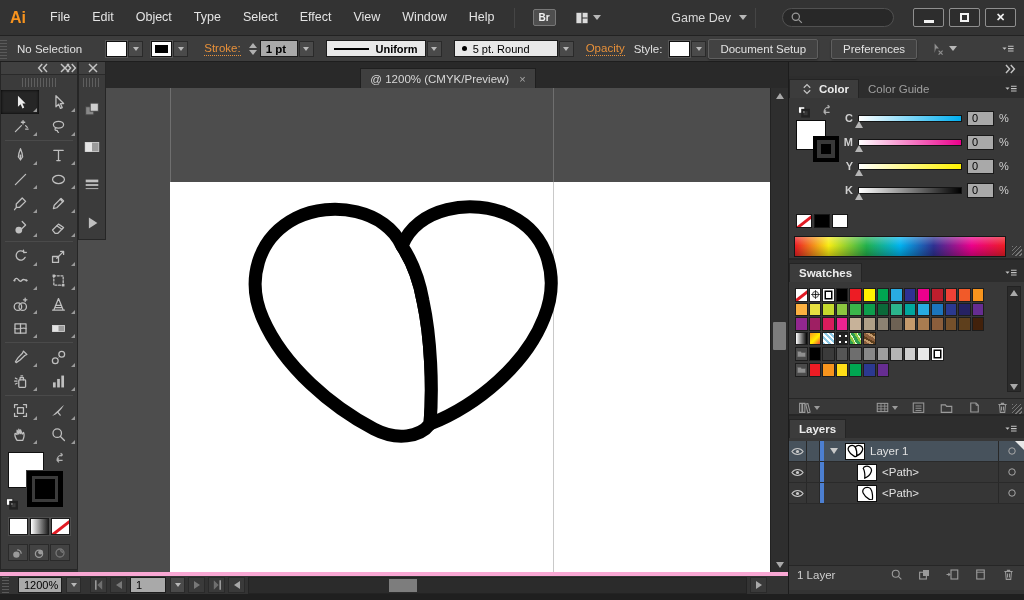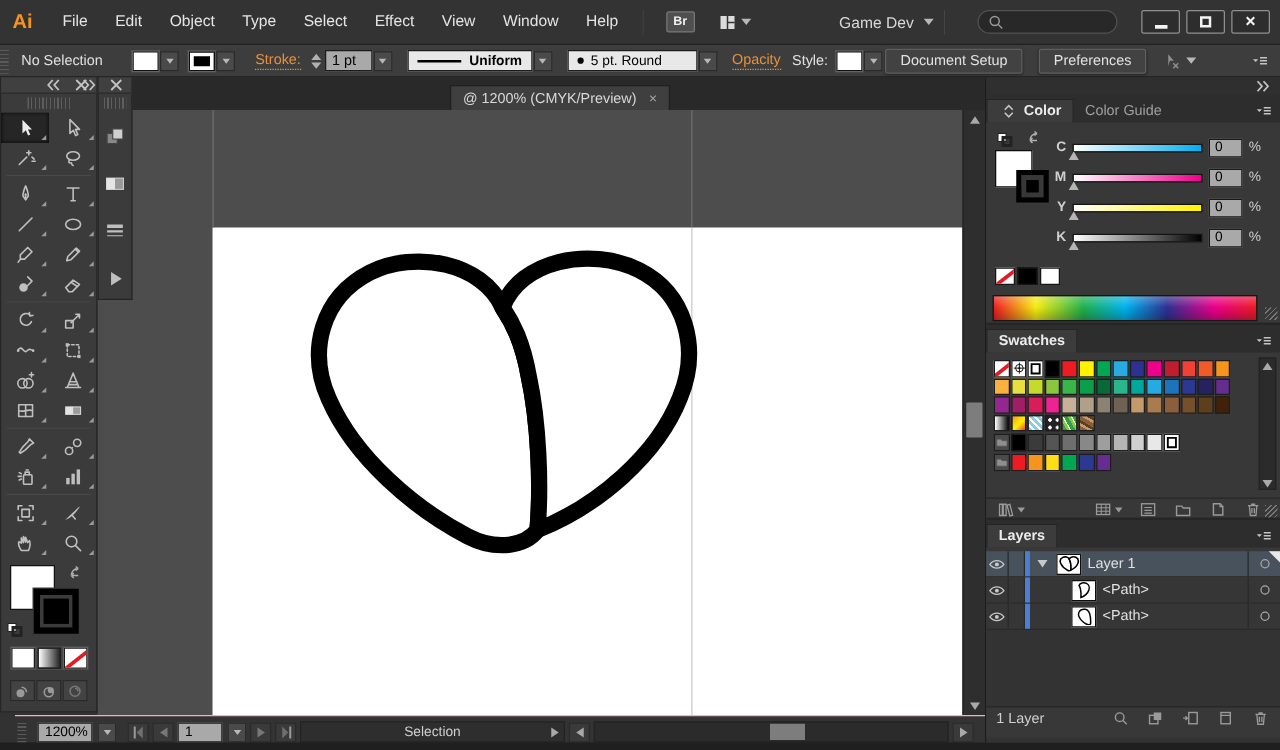--- a/index.html
+++ b/index.html
@@ -92,22 +92,22 @@
   .vline-board { position:absolute; top:94px; bottom:0; width:1px; background:#c9c9c9; }
   #vscroll { position:absolute; right:0; top:0; width:18px; height:484px; background:#2e2e2e; border-left:1px solid #222; }
   .scroll-arrow { width:18px; height:15px; display:flex; align-items:center; justify-content:center; }
   #vthumb { position:absolute; left:2px; top:234px; width:13px; height:28px; background:#7d7d7d; border-radius:1px; }
   .tri-up { width:0;height:0;border-left:4px solid transparent;border-right:4px solid transparent;border-bottom:6px solid #a9a9a9; }
   .tri-dn { width:0;height:0;border-left:4px solid transparent;border-right:4px solid transparent;border-top:6px solid #a9a9a9; }
   .tri-l { width:0;height:0;border-top:4px solid transparent;border-bottom:4px solid transparent;border-right:6px solid #a9a9a9; }
   .tri-r { width:0;height:0;border-top:4px solid transparent;border-bottom:4px solid transparent;border-left:6px solid #a9a9a9; }
 
   
-  #statusbar { left:12px; top:572px; width:788px; height:22px; background:#333; border-top:1px solid #f9a8d4;
-               display:flex; align-items:flex-end; gap:3px; padding:0 2px; }
+  #statusbar { left:0; top:572px; width:788px; height:22px; background:#333; border-top:4px solid #f9a8d4;
+               display:flex; align-items:center; gap:3px; padding:0 2px; }
   .sb-btn { width:17px; height:16px; display:flex; align-items:center; justify-content:center;
             background:#3a3a3a; border:1px solid #2a2a2a; }
   #status-strip { flex:0 0 212px; height:17px; background:#2e2e2e; border:1px solid #232323;
                   display:flex; align-items:center; justify-content:center; position:relative;
                   font-size:11px; color:#cfcfcf; }
   #status-strip .tri-r { position:absolute; right:4px; }
   #hscroll { flex:1; height:17px; background:#2b2b2b; border:1px solid #232323; position:relative;
              display:flex; align-items:center; }
   #hthumb { position:absolute; left:140px; width:28px; height:13px; background:#7d7d7d; top:1px; }
   #bottomedge { left:0; top:594px; width:1024px; height:6px; background:#1f1f1f; }
@@ -232,21 +232,21 @@
     </span>
   <span class="chip stroke-chip" style="margin-left:8px;"></span>
   <span class="ddbtn">
       <i class="dd-caret"></i>
     </span>
   <span class="orange-label" style="margin-left:16px;">Stroke:</span>
   <span class="stepper">
       <i class="up"></i>
       <i class="dn"></i>
     </span>
-  <span class="combo-gray" style="width:38px;">1 pt</span>
+  <span class="combo-gray" style="width:38px;font-weight:bold;">1 pt</span>
   <span class="ddbtn">
       <i class="dd-caret"></i>
     </span>
   <span class="combo-light" style="margin-left:12px; width:100px;font-weight:bold;">
     <span class="linepreview"></span>
     <span>Uniform</span>
   </span>
   <span class="ddbtn">
       <i class="dd-caret"></i>
     </span>
@@ -619,24 +619,20 @@
       <i class="tri-r" style="opacity:.55"></i>
     </span>
   <span class="sb-btn">
       <span class="ic">
         <svg class="icon" width="16" height="16" viewBox="0 0 20 20">
           <path d="M14 4v12" stroke="#9a9a9a" stroke-width="2"></path>
           <path d="M6 4l6 6-6 6z" fill="#9a9a9a" opacity=".55"></path>
         </svg>
       </span>
     </span>
-  <div id="status-strip">
-    <span>Selection</span>
-    <i class="tri-r"></i>
-  </div>
   <span class="sb-btn">
       <i class="tri-l"></i>
     </span>
   <div id="hscroll">
     <div id="hthumb"></div>
   </div>
   <span class="sb-btn">
       <i class="tri-r"></i>
     </span>
   <span style="width:16px;"></span>

